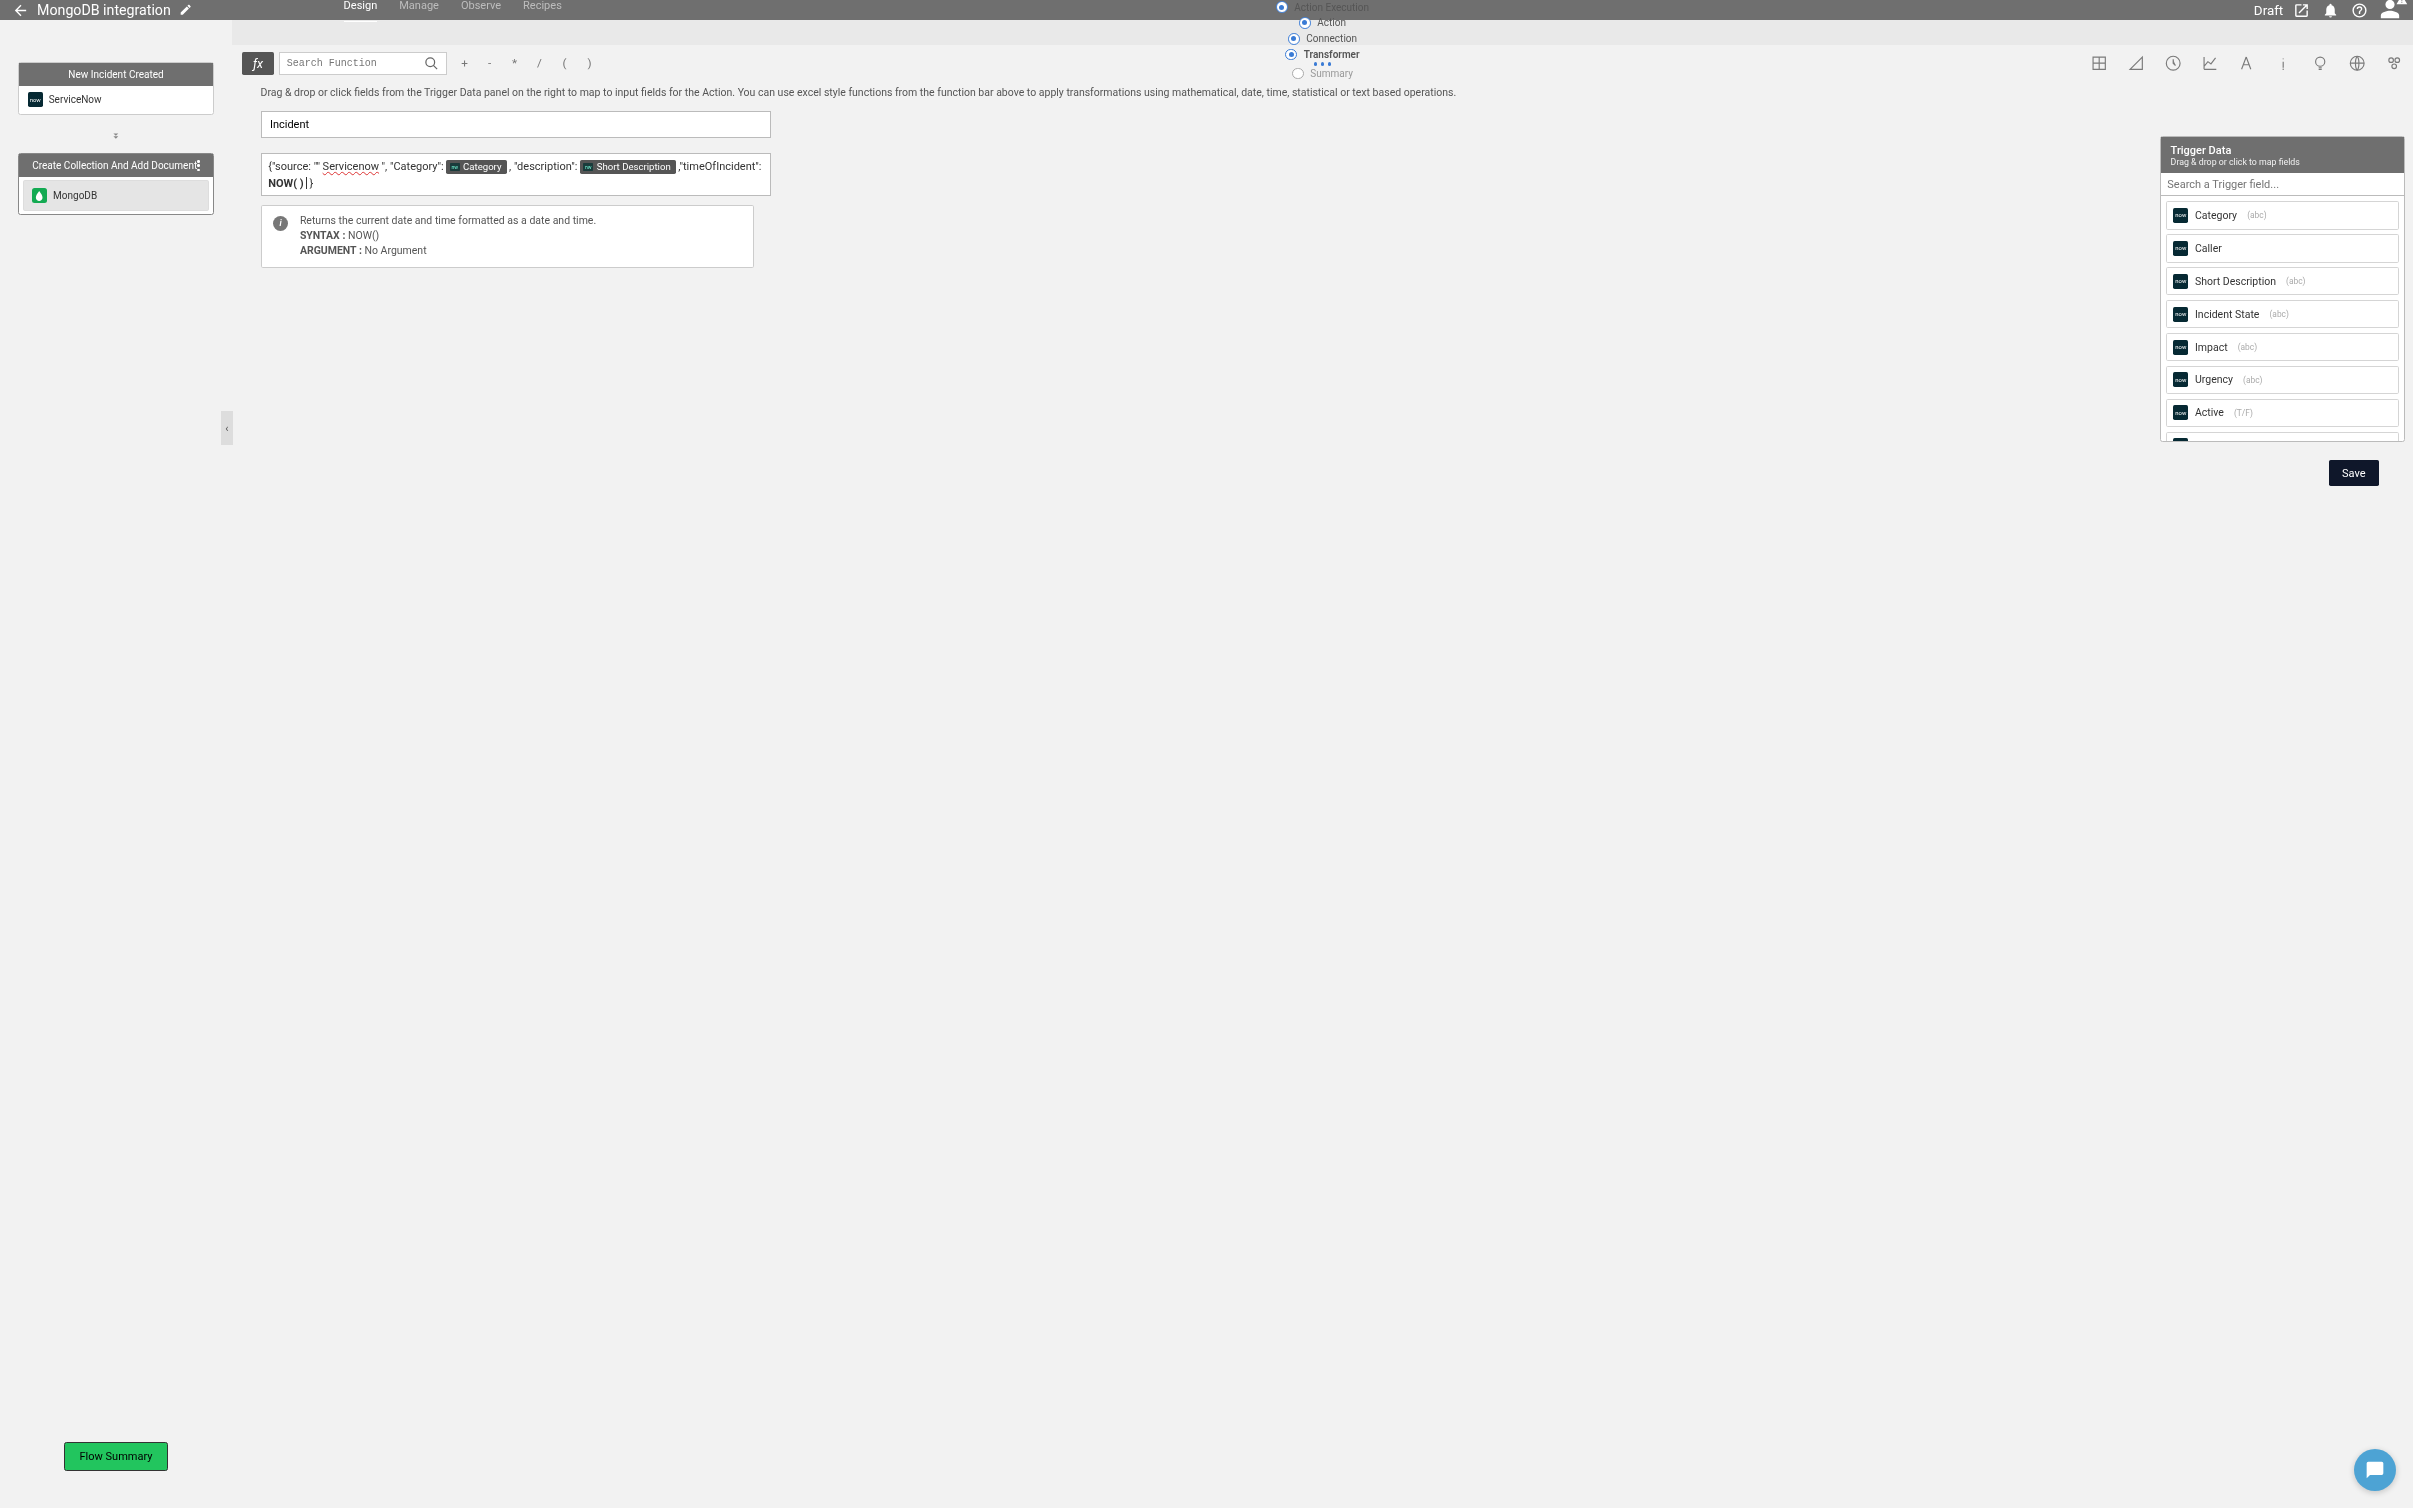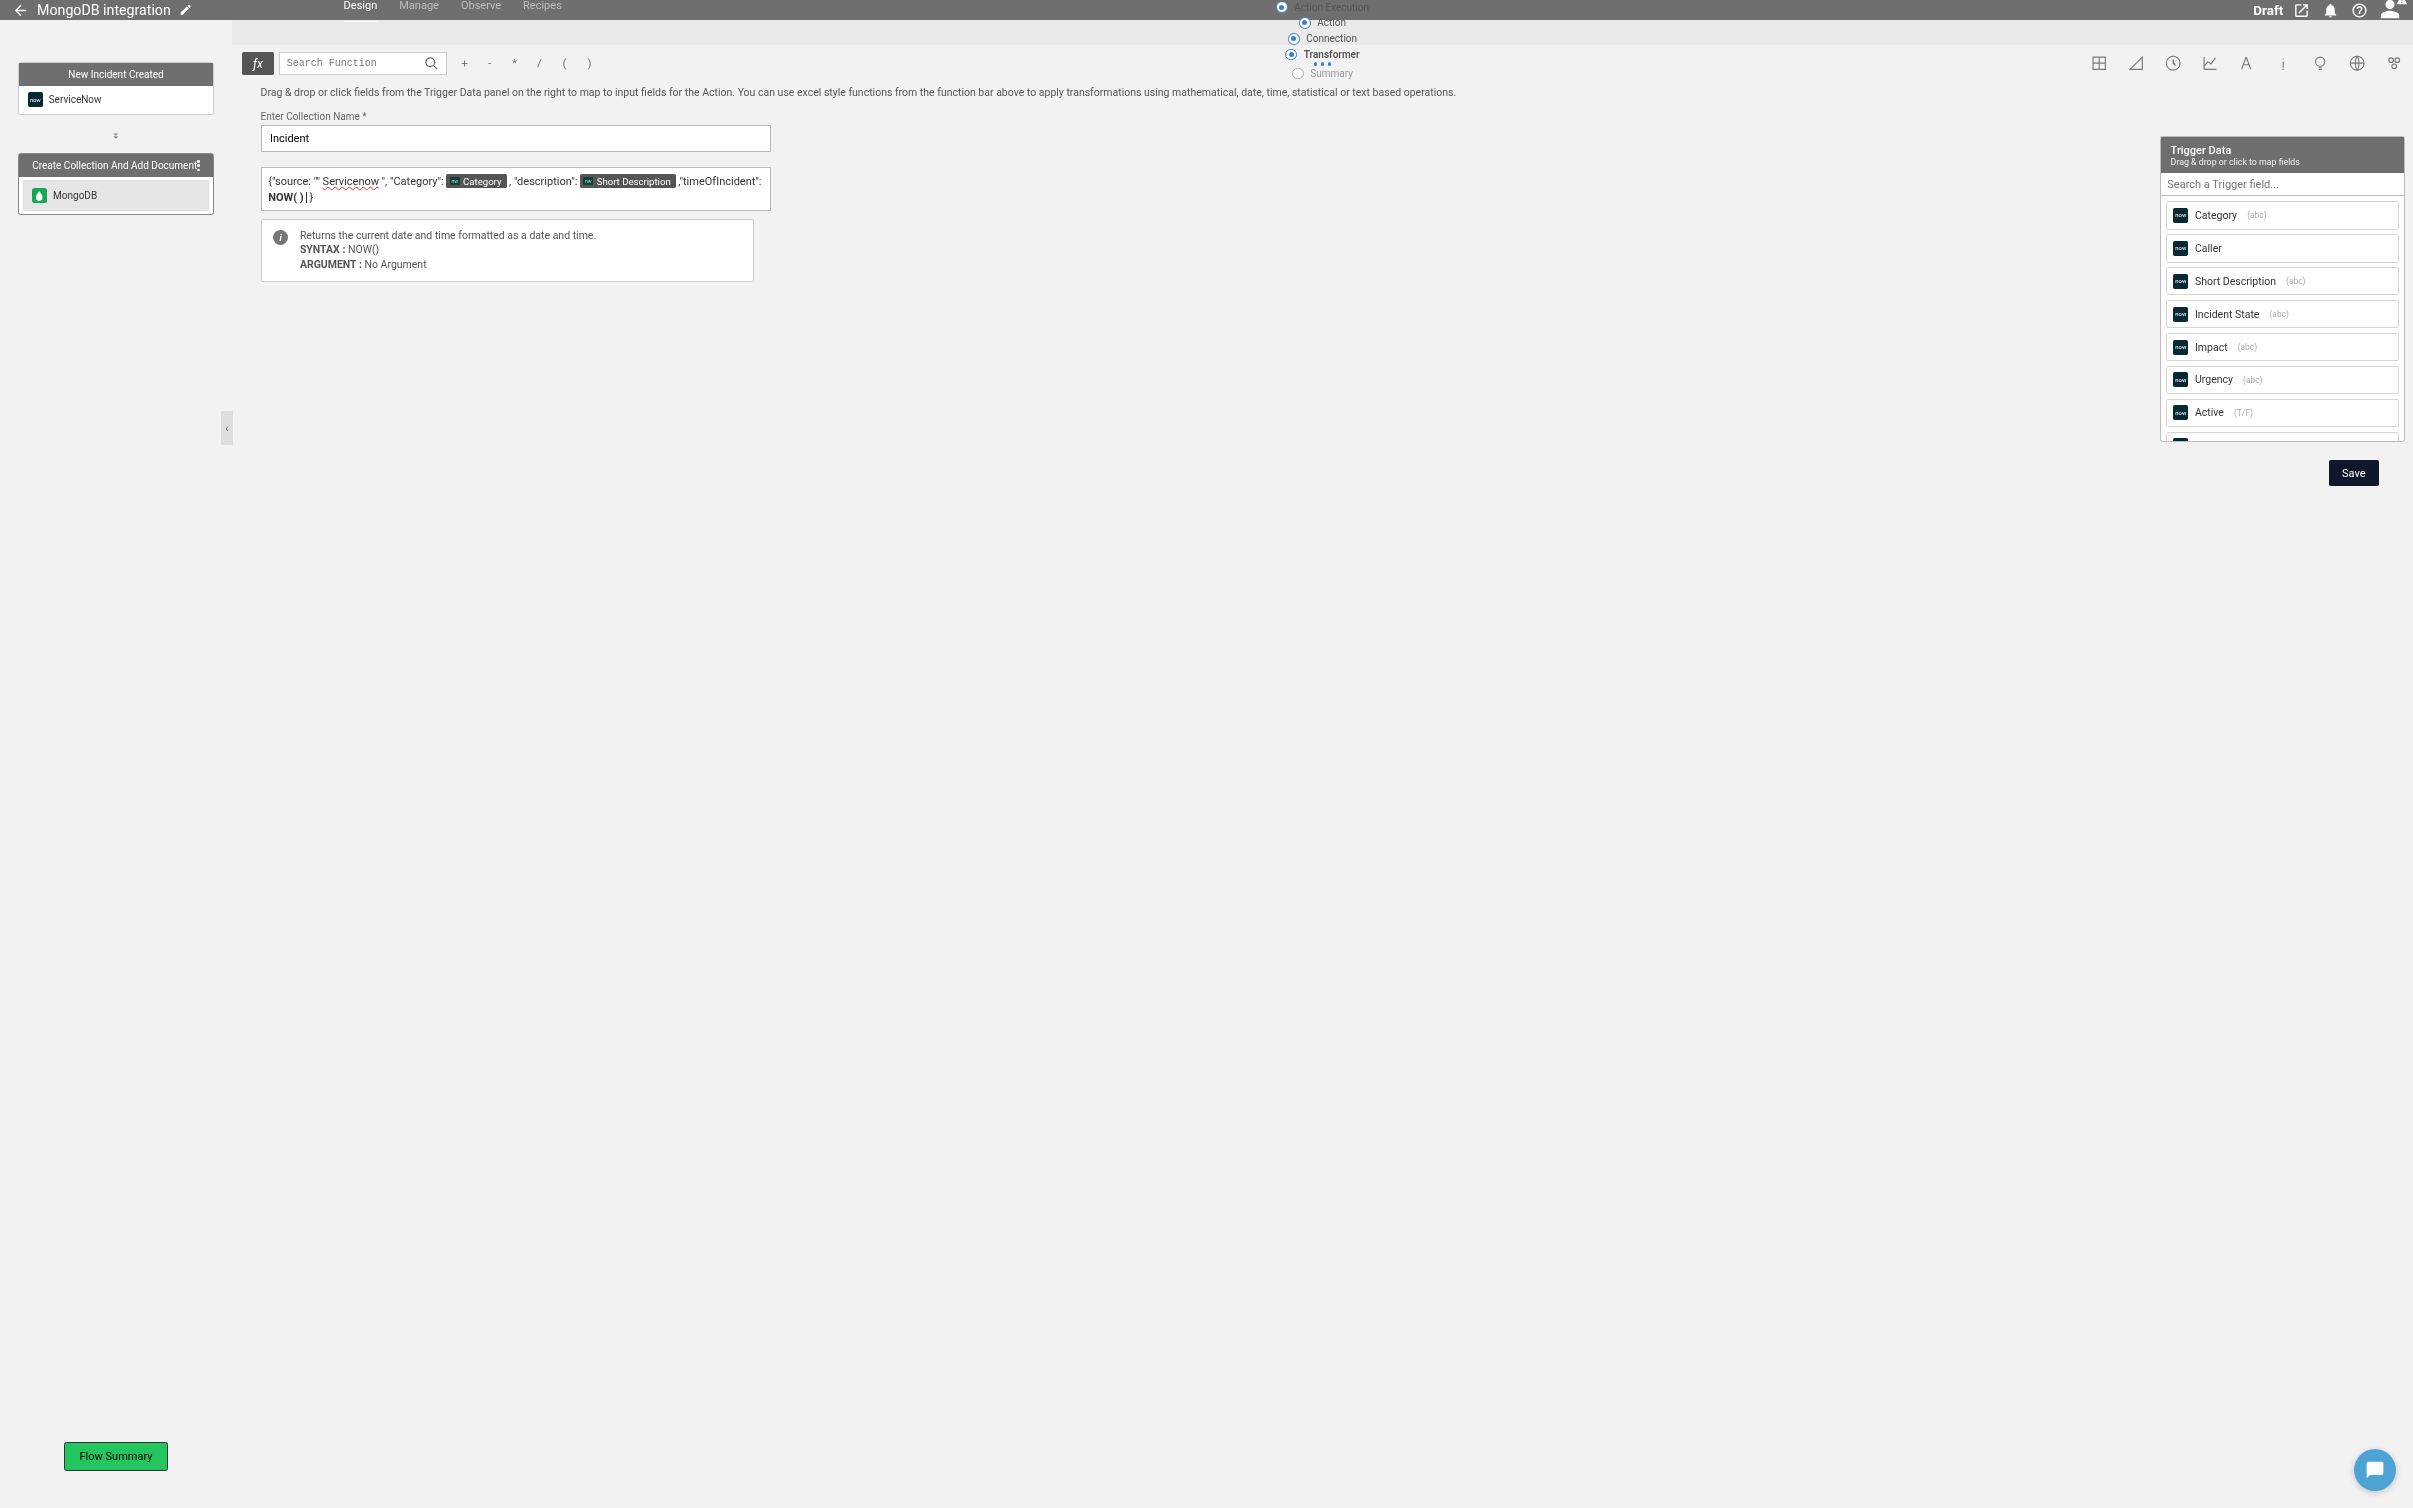--- a/index.html
+++ b/index.html
@@ -5,21 +5,21 @@
 * { margin: 0; padding: 0; box-sizing: border-box; font-family: -apple-system, BlinkMacSystemFont, "Segoe UI", Roboto, sans-serif; }
 body { background: #f2f2f2; font-size: 11px; color: #333; }
 
 
 .header { background: #6f6f6f; height: 20px; display: flex; align-items: center; padding: 0 11.7px; color: #fff; }
 .header-left { display: flex; align-items: center; gap: 8.4px; }
 .header-title { font-size: 14.2px; font-weight: 400; }
 .header-nav { display: flex; gap: 22px; margin-left: 151px; }
 .header-nav-item { color: #bdbdbd; font-size: 11px; cursor: pointer; padding-bottom: 9px; }
 .header-nav-item.active { color: #fff; border-bottom: 1.7px solid #fff; }
-.header-status { margin-left: auto; margin-right: 10px; font-size: 13.4px; font-weight: 700; }
+.header-status { margin-left: auto; margin-right: 10px; font-size: 13.4px; font-weight: 400; }
 .header-icons { display: flex; align-items: center; gap: 11.7px; }
 .header-icon { width: 17px; height: 17px; fill: #fff; cursor: pointer; }
 
 
 .wizard { background: #e9e9e9; height: 25px; display: flex; align-items: center; justify-content: center; gap: 2px; margin-left: 232px; padding: 0 8.4px; flex-direction: column; }
 .wizard-step { display: flex; align-items: center; gap: 6.7px; font-size: 10px; color: #555; }
 .wizard-circle { width: 11.7px; height: 11.7px; border-radius: 50%; border: 1.7px solid #3a7bd5; background: #fff; display: flex; align-items: center; justify-content: center; }
 .wizard-circle.filled::after { content: ''; width: 5px; height: 5px; border-radius: 50%; background: #3a7bd5; }
 .wizard-circle.empty { border-color: #aaa; }
 .wizard-line { width: 25px; height: 1.7px; background: #3a7bd5; }
@@ -265,21 +265,20 @@
             <circle cx="8" cy="8" r="3" fill="none" stroke="#7a7a7a" stroke-width="1.5"></circle>
             <circle cx="16" cy="8" r="3" fill="none" stroke="#7a7a7a" stroke-width="1.5"></circle>
             <circle cx="12" cy="16" r="3" fill="none" stroke="#7a7a7a" stroke-width="1.5"></circle>
           </svg>
       </div>
     </div>
 
     <div class="instructions">Drag &amp; drop or click fields from the Trigger Data panel on the right to map to input fields for the Action. You can use excel style functions from the function bar above to apply transformations using mathematical, date, time, statistical or text based operations.</div>
 
     <div class="form">
-      <div class="form-label">Enter Collection Name *</div>
       <input class="form-input" value="Incident" style="">
 
       <div class="doc-input">
         <span class="doc-text">{"source: ""</span>
           <span class="doc-text wavy">Servicenow</span>
           <span class="doc-text">", "Category": </span>
         <span class="chip">
             <span class="chip-icon">nw</span>
             <span>Category</span>
           </span>

